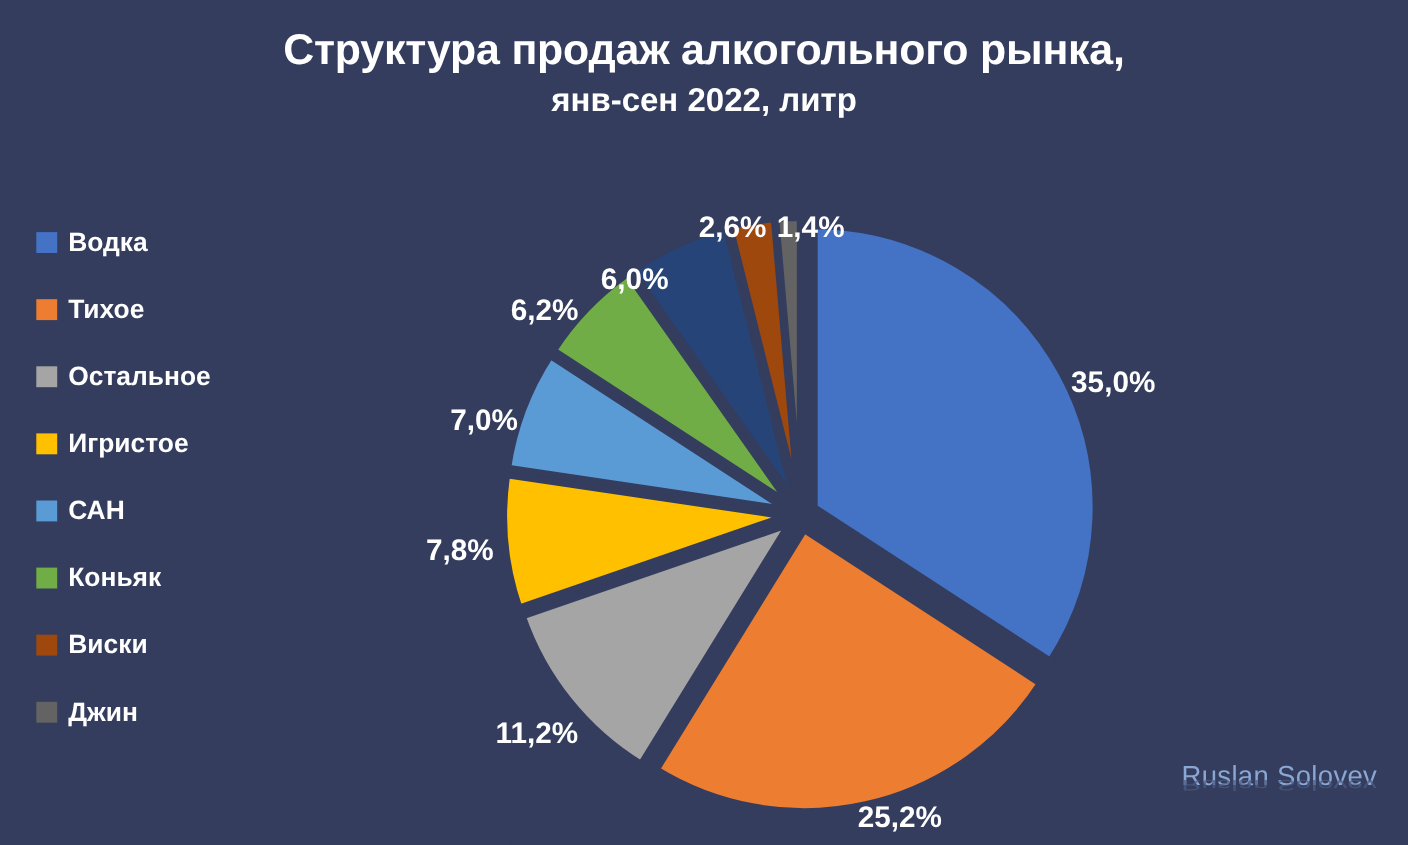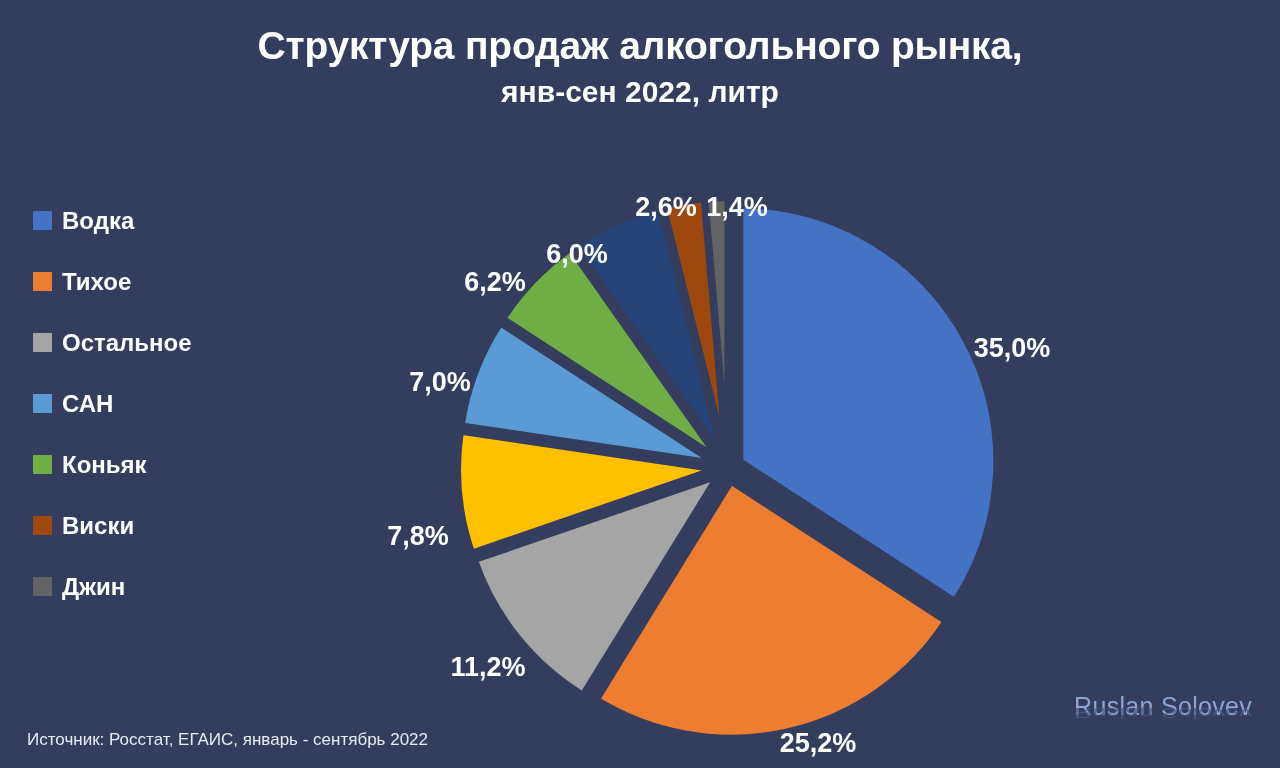--- a/index.html
+++ b/index.html
@@ -148,20 +148,24 @@
         <span class="legend-swatch" style="background: rgb(68, 114, 196);"></span>
         <span class="legend-label">Водка</span>
       </div>
       <div class="legend-item">
         <span class="legend-swatch" style="background: rgb(237, 125, 49);"></span>
         <span class="legend-label">Тихое</span>
       </div>
       <div class="legend-item">
         <span class="legend-swatch" style="background: rgb(165, 165, 165);"></span>
         <span class="legend-label">Остальное</span>
+      </div>
+      <div class="legend-item">
+        <span class="legend-swatch" style="background: rgb(255, 192, 0);"></span>
+        <span class="legend-label">Игристое</span>
       </div>
       <div class="legend-item">
         <span class="legend-swatch" style="background: rgb(91, 155, 213);"></span>
         <span class="legend-label">САН</span>
       </div>
       <div class="legend-item">
         <span class="legend-swatch" style="background: rgb(112, 173, 71);"></span>
         <span class="legend-label">Коньяк</span>
       </div>
       <div class="legend-item">
@@ -183,28 +187,27 @@
         <path d="M 714.91 463.04 L 461.68 425.48 A 256 256 0 0 1 500.32 323.44 Z" fill="#5b9bd5" stroke="#343d5d" stroke-width="6" stroke-linejoin="round"></path>
         <path d="M 717.92 458.28 L 503.33 318.68 A 256 256 0 0 1 570.51 248.98 Z" fill="#70ad47" stroke="#343d5d" stroke-width="6" stroke-linejoin="round"></path>
         <path d="M 722.17 455.27 L 574.76 245.97 A 256 256 0 0 1 659.97 206.94 Z" fill="#264478" stroke="#343d5d" stroke-width="6" stroke-linejoin="round"></path>
         <path d="M 725.69 454.19 L 663.49 205.86 A 256 256 0 0 1 703.73 199.14 Z" fill="#9e480e" stroke="#343d5d" stroke-width="6" stroke-linejoin="round"></path>
         <path d="M 727.40 454.01 L 705.43 198.96 A 256 256 0 0 1 727.40 198.01 Z" fill="#636363" stroke="#343d5d" stroke-width="6" stroke-linejoin="round"></path>
       </svg>
     <div id="pie-labels">
         <div class="slice-label" style="left: 1012px; top: 348px;">35,0%</div>
         <div class="slice-label" style="left: 818px; top: 743px;">25,2%</div>
         <div class="slice-label" style="left: 472px; top: 667px; margin-left: 16px;">11,2%</div>
-        <div class="slice-label" style="left: 418px; top: 536px;">7,8%</div>
+        <div class="slice-label" style="left: 418px; top: 501px;">7,8%</div>
         <div class="slice-label" style="left: 440px; top: 382px;">7,0%</div>
         <div class="slice-label" style="left: 495px; top: 282px;">6,2%</div>
         <div class="slice-label" style="left: 577px; top: 222px; margin-top: 32px;">6,0%</div>
         <div class="slice-label" style="left: 666px; top: 207px;">2,6%</div>
         <div class="slice-label" style="left: 737px; top: 207px;">1,4%</div>
       </div>
   </div>
 
-  <div class="source-note">Источник: Росстат, ЕГАИС, январь - сентябрь 2022</div>
   <div class="watermark">
     <div class="watermark-main">Ruslan Solovev</div>
     <div class="watermark-reflection">Ruslan Solovev</div>
   </div>
 
 </div>
 
 </body></html>

